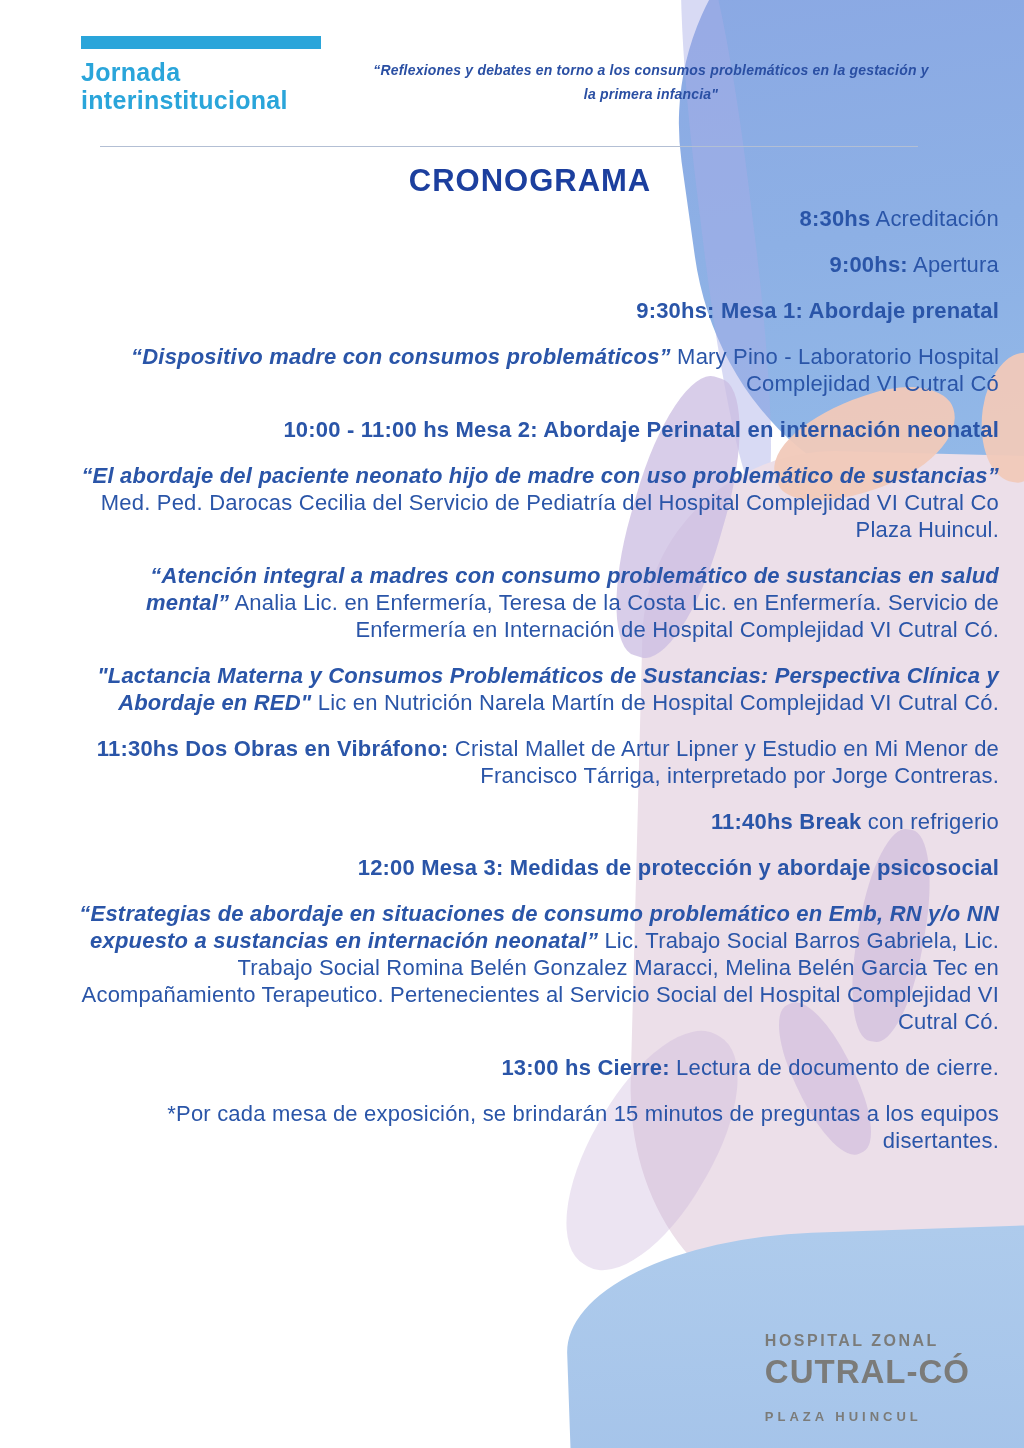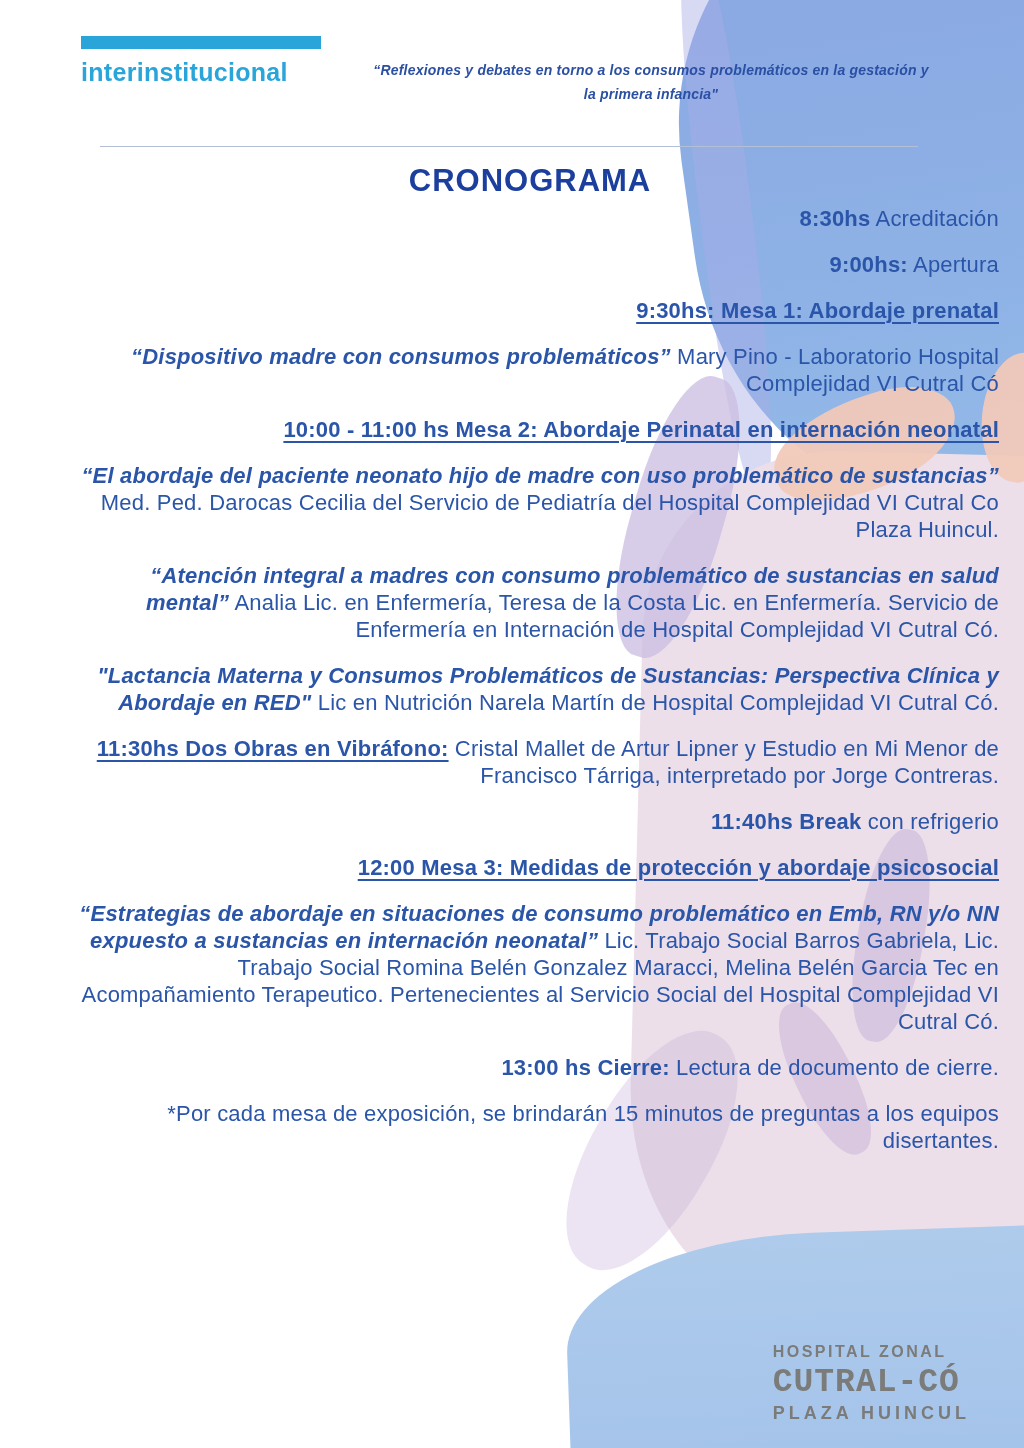--- a/index.html
+++ b/index.html
@@ -56,44 +56,45 @@
     left:64px;top:163px;width:932px;text-align:center;
     color:#1c3f9e;font-weight:bold;
     font-size:31px;letter-spacing:1px;
   }
   .content{
     left:64px;top:205px;width:935px;
     color:#2a55a8;font-size:22px;line-height:27px;letter-spacing:.2px;
   }
   .content p{margin:0 0 19px;text-align:right;}
   .b{font-weight:bold;}
-  .bu{font-weight:bold;text-decoration:underline;text-decoration-thickness:2px;text-underline-offset:4px;}
+  .bu{font-weight:bold;text-decoration-thickness:2px;text-underline-offset:4px;}
   .bi{font-weight:bold;font-style:italic;}
   .hospital{right:54px;bottom:24px;color:#7b7b79;}
   .h-l1{font-size:16px;font-weight:bold;letter-spacing:2.5px;}
-  .h-l2{font-size:33px;font-weight:bold;letter-spacing:1px;margin:3px 0 2px;font-family:Liberation Mono, monospace;}
-  .h-l3{font-size:18px;font-weight:bold;letter-spacing:4px;}
+  .h-l2{font-size:33px;font-weight:bold;letter-spacing:1px;margin:3px 0 18px;}
+  .h-l3{font-size:13px;font-weight:bold;letter-spacing:4px;}
 </style>
 </head>
 <body>
 
 <div class="bg blob-blue-top"></div>
 <div class="bg blob-edge"></div>
 <div class="bg wash-pink"></div>
 <div class="bg peach-1"></div>
 <div class="bg peach-2"></div>
 <div class="bg lav-stroke"></div>
 <div class="bg squig-1"></div>
 <div class="bg squig-2"></div>
 <div class="bg squig-3"></div>
 <div class="bg pink-corner"></div>
 <div class="bg wash-blue-bottom"></div>
 
 <div class="fg logo">
   <div class="logo-bar"></div>
+  <div class="logo-l1">Jornada</div>
   <div class="logo-l2">interinstitucional</div>
 </div>
 
 <div class="fg quote">“Reflexiones y debates en torno a los consumos problemáticos en la gestación y la primera infancia"</div>
 
 <div class="fg divider"></div>
 
 <div class="fg cronograma">CRONOGRAMA</div>
 
 <div class="fg content">

